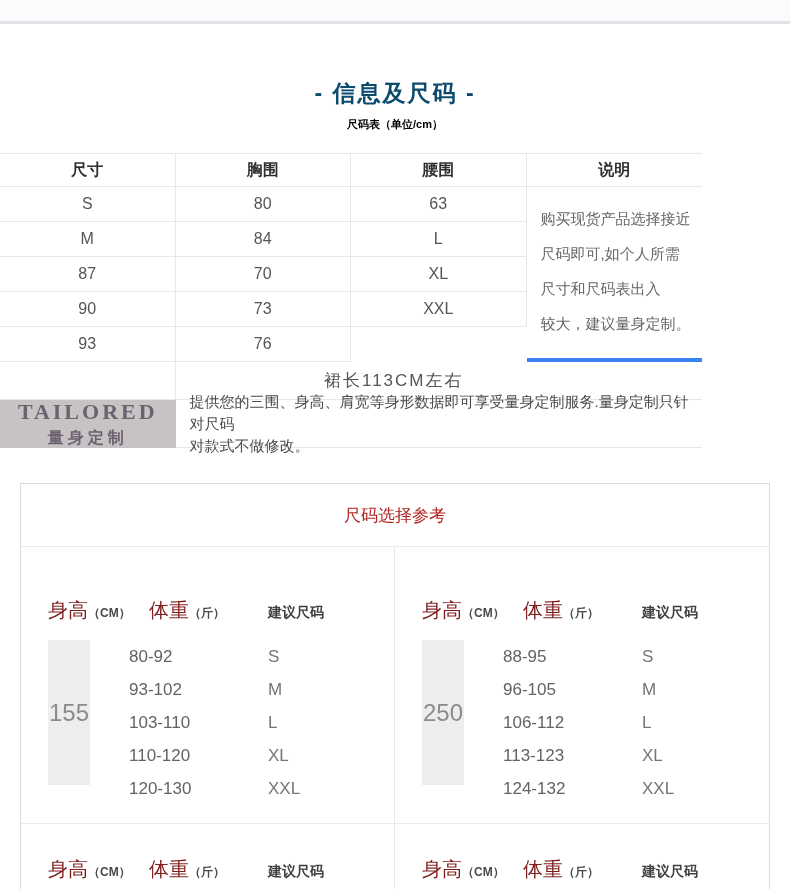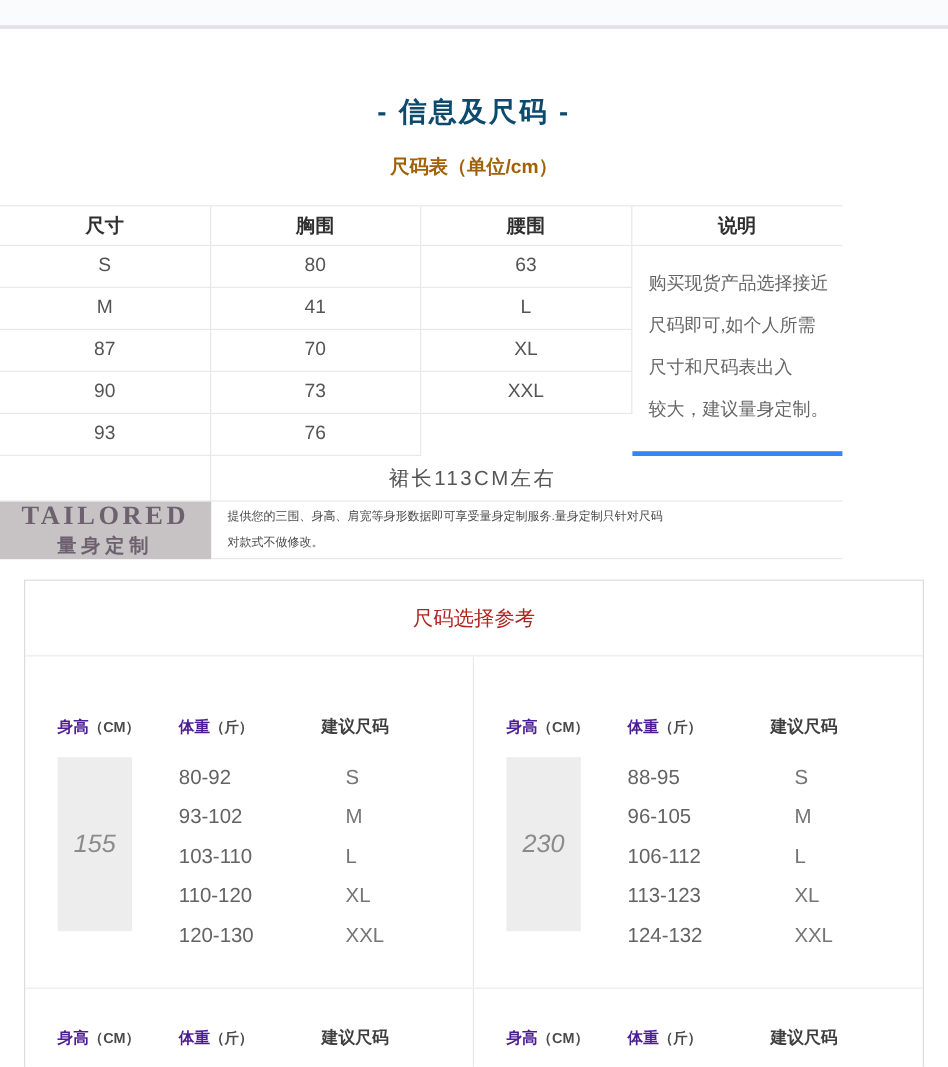--- a/index.html
+++ b/index.html
@@ -7,21 +7,21 @@
     font-family:"Liberation Sans","DejaVu Sans",sans-serif; }
   .page { position:relative; width:790px; height:889px; background:#fff; }
 
   
   .top-band { height:21px; background:#fafbfd; }
   .top-line { height:3px; background:#e2e2e6; }
 
   
   .head { text-align:center; }
   .title { margin-top:54px; font-size:23px; font-weight:bold; color:#0c4a6e; letter-spacing:2px; }
-  .subtitle { margin-top:20px; font-size:16px; font-weight:bold; color:#a16207; }
+  .subtitle { margin-top:8px; font-size:11px; font-weight:bold; color:#000000; }
 
   
   .st { margin-top:21px; display:grid; width:702px;
         grid-template-columns:repeat(4,1fr);
         grid-template-rows:33px repeat(5,35px) 38px 48px;
         border-top:1px solid #e8e8e8; }
   .c { border-right:1px solid #e8e8e8; border-bottom:1px solid #e8e8e8;
        display:flex; align-items:center; justify-content:center;
        font-size:16px; color:#555; }
   .noR { border-right:none; }
@@ -33,39 +33,39 @@
            font-size:17px; color:#555; letter-spacing:2px; padding-right:90px; }
   .empty7 { grid-column:1; grid-row:7; }
   .tailored-badge { grid-column:1; grid-row:8; background:#c7c3c5; border:none;
            display:flex; flex-direction:column; align-items:center; justify-content:space-between; }
   .tailored-en { font-family:"Liberation Serif","DejaVu Serif",serif; font-weight:bold;
            font-size:22px; letter-spacing:3px; color:#6d6170; line-height:24px; }
   .tailored-cn { font-family:"Liberation Serif","DejaVu Serif",serif; font-weight:bold;
            font-size:16px; letter-spacing:4px; color:#6d6170; line-height:20px; }
   .tailored-desc { grid-column:2/5; grid-row:8; border-bottom:1px solid #e8e8e8;
            display:flex; flex-direction:column; justify-content:center;
-           padding-left:14px; font-size:10px; color:#4a4a4a; line-height:22px; }
+           padding-left:14px; font-size:15px; color:#4a4a4a; line-height:22px; }
 
   
   .ref { position:absolute; left:20px; top:483px; width:750px; height:430px;
          border:1px solid #dcdcdc; background:#fff; }
   .ref-title { height:63px; display:flex; align-items:center; justify-content:center;
          font-size:17px; color:#b12420; border-bottom:1px solid #ececec; }
   .ref-grid { display:grid; grid-template-columns:1fr 1fr; height:276px; }
   .ref-col { padding:50px 0 0 27px; }
   .ref-col.left { border-right:1px solid #e8e8e8; }
   .hdr-row { display:flex; align-items:baseline; }
   .hdr-h { width:101px; } .hdr-w { width:119px; }
-  .hdr-cn { font-size:13px; font-weight:bold; color:#4c1d95; }
+  .hdr-cn { font-size:20px; font-weight:normal; color:#7f1d1d; }
   .hdr-unit { font-size:12px; font-weight:bold; color:#4a4a4a; }
   .hdr-size { font-size:14px; font-weight:bold; color:#3f3f3f; }
   .ref-content { display:flex; margin-top:16px; }
-  .h-block { width:62px; height:145px; background:#ededed; margin-right:39px;
+  .h-block { width:42px; height:145px; background:#ededed; margin-right:39px;
          display:flex; align-items:center; justify-content:center;
-         font-size:21px; color:#8b8b8b;font-style:italic; }
+         font-size:24px; color:#8b8b8b; }
   .w-list { width:129px; }
   .w-list div { line-height:33px; font-size:17px; color:#636363; }
   .s-list { padding-left:10px; }
   .s-list div { line-height:33px; font-size:17px; color:#757575; }
   .ref-grid2 { display:grid; grid-template-columns:1fr 1fr; border-top:1px solid #ececec;
          height:90px; }
   .ref-col2 { padding:32px 0 0 27px; }
   .ref-col2.left { border-right:1px solid #e8e8e8; }
 </style>
 </head>
@@ -93,21 +93,21 @@
     <div class="c">63</div>
 
     <div class="note">
       <div>购买现货产品选择接近</div>
       <div>尺码即可,如个人所需</div>
       <div>尺寸和尺码表出入</div>
       <div>较大，建议量身定制。</div>
     </div>
 
     <div class="c">M</div>
-    <div class="c">41</div>
+    <div class="c">84</div>
 
     <div class="c">L</div>
     <div class="c">87</div>
     <div class="c">70</div>
 
     <div class="c">XL</div>
     <div class="c">90</div>
     <div class="c">73</div>
 
     <div class="c">XXL</div>
@@ -157,21 +157,21 @@
         </div>
       </div>
 
       <div class="ref-col">
         <div class="hdr-row">
           <div class="hdr-h"><span class="hdr-cn">身高</span><span class="hdr-unit">（CM）</span></div>
           <div class="hdr-w"><span class="hdr-cn">体重</span><span class="hdr-unit">（斤）</span></div>
           <div class="hdr-size">建议尺码</div>
         </div>
         <div class="ref-content">
-          <div class="h-block">230</div>
+          <div class="h-block">250</div>
           <div class="w-list">
             <div>88-95</div>
             <div>96-105</div>
             <div>106-112</div>
             <div>113-123</div>
             <div>124-132</div>
           </div>
           <div class="s-list">
             <div>S</div>
             <div>M</div>

